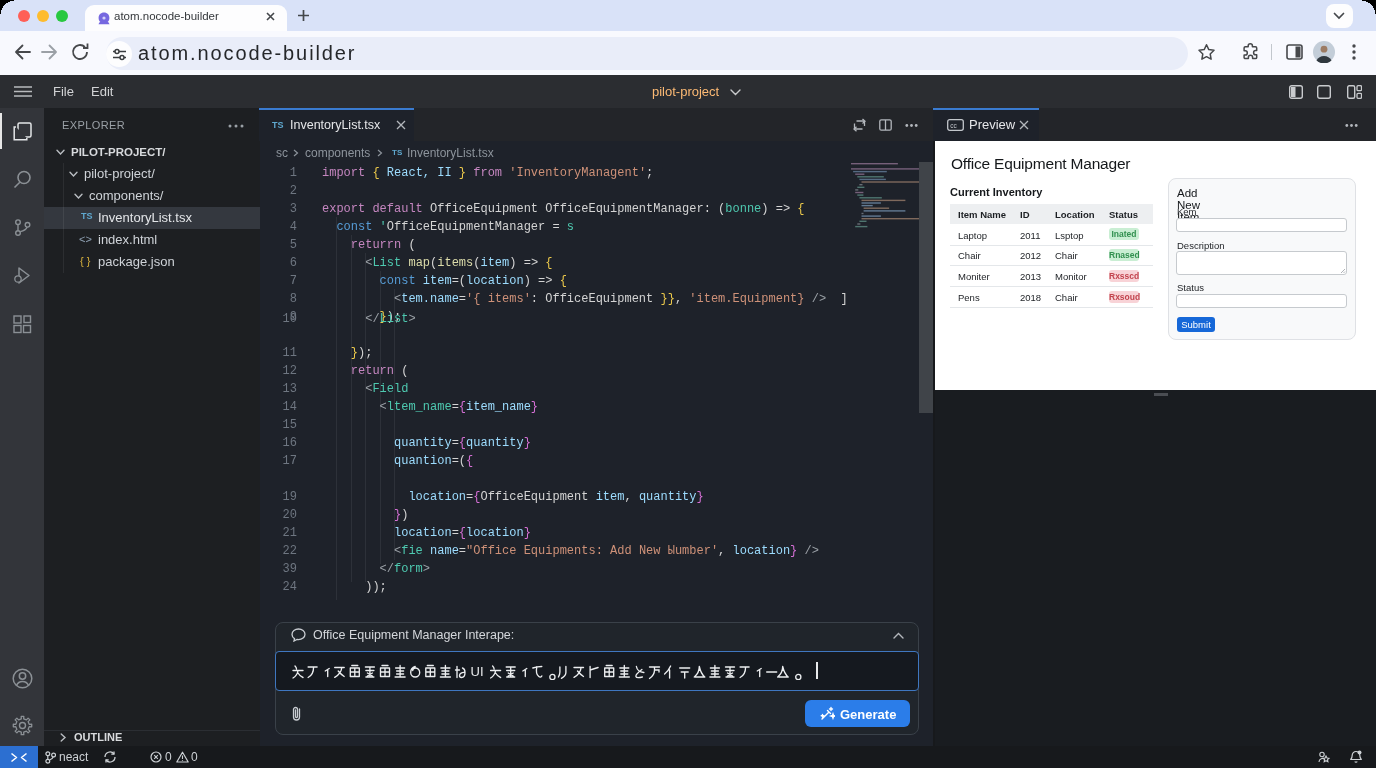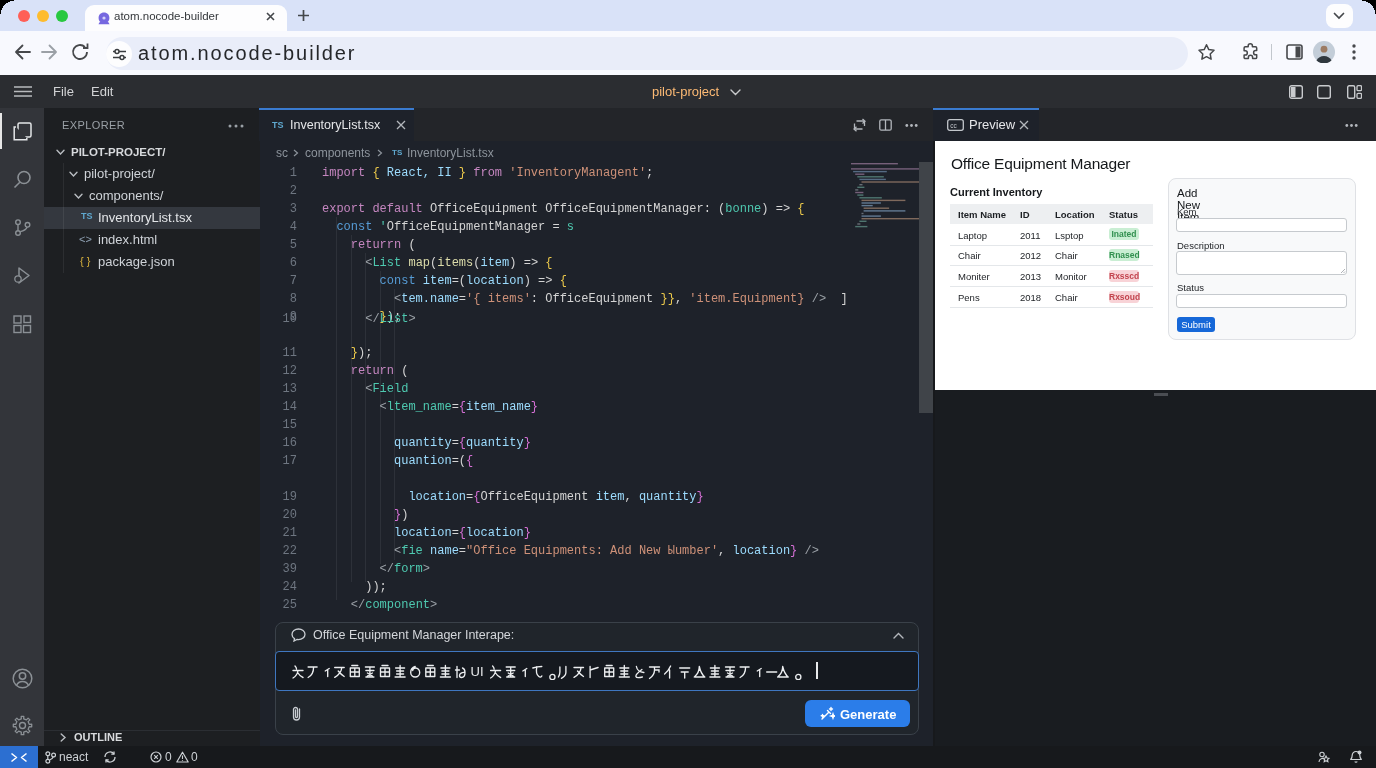--- a/index.html
+++ b/index.html
@@ -323,24 +323,20 @@
       <span class="ct"><span class="w">          </span><span class="g">&lt;</span><span class="t">fie</span><span class="w"> </span><span class="v">name</span><span class="w">=</span><span class="s">"Office Equipments: Add New Ыumber'</span><span class="w">, </span><span class="v">location</span><span class="p">}</span><span class="w"> </span><span class="g">/&gt;</span></span>
     </div>
 <div class="cl mono" style="top:559.5px">
       <span class="ln">39</span>
       <span class="ct"><span class="w">        </span><span class="g">&lt;/</span><span class="t">form</span><span class="g">&gt;</span></span>
     </div>
 <div class="cl mono" style="top:577.5px">
       <span class="ln">24</span>
       <span class="ct"><span class="w">      </span><span class="w">));</span></span>
     </div>
-<div class="cl mono" style="top:595.5px">
-      <span class="ln">25</span>
-      <span class="ct"><span class="w">    </span><span class="g">&lt;/</span><span class="t">component</span><span class="g">&gt;</span></span>
-    </div>
 <div class="a ig" style="left:336px;top:217px;height:383px"></div>
 <div class="a ig" style="left:351px;top:235px;height:347px"></div>
 <div class="a ig" style="left:365px;top:253px;height:329px"></div>
 <div class="a ig" style="left:380px;top:271px;height:293px"></div>
 <div class="a ig" style="left:394px;top:289px;height:271px"></div>
 <svg class="a" style="left:851px;top:163px" width="70" height="70" viewBox="0 0 70 70">
       <rect x="0.0" y="0.0" width="46.9" height="1.4" fill="#b08bb0" fill-opacity="0.6"></rect>
       <rect x="0.0" y="5.2" width="68.0" height="1.4" fill="#b08bb0" fill-opacity="0.6"></rect>
       <rect x="2.1" y="7.9" width="33.7" height="1.4" fill="#7a9cc0" fill-opacity="0.6"></rect>
       <rect x="4.2" y="10.5" width="9.2" height="1.4" fill="#b08bb0" fill-opacity="0.6"></rect>

